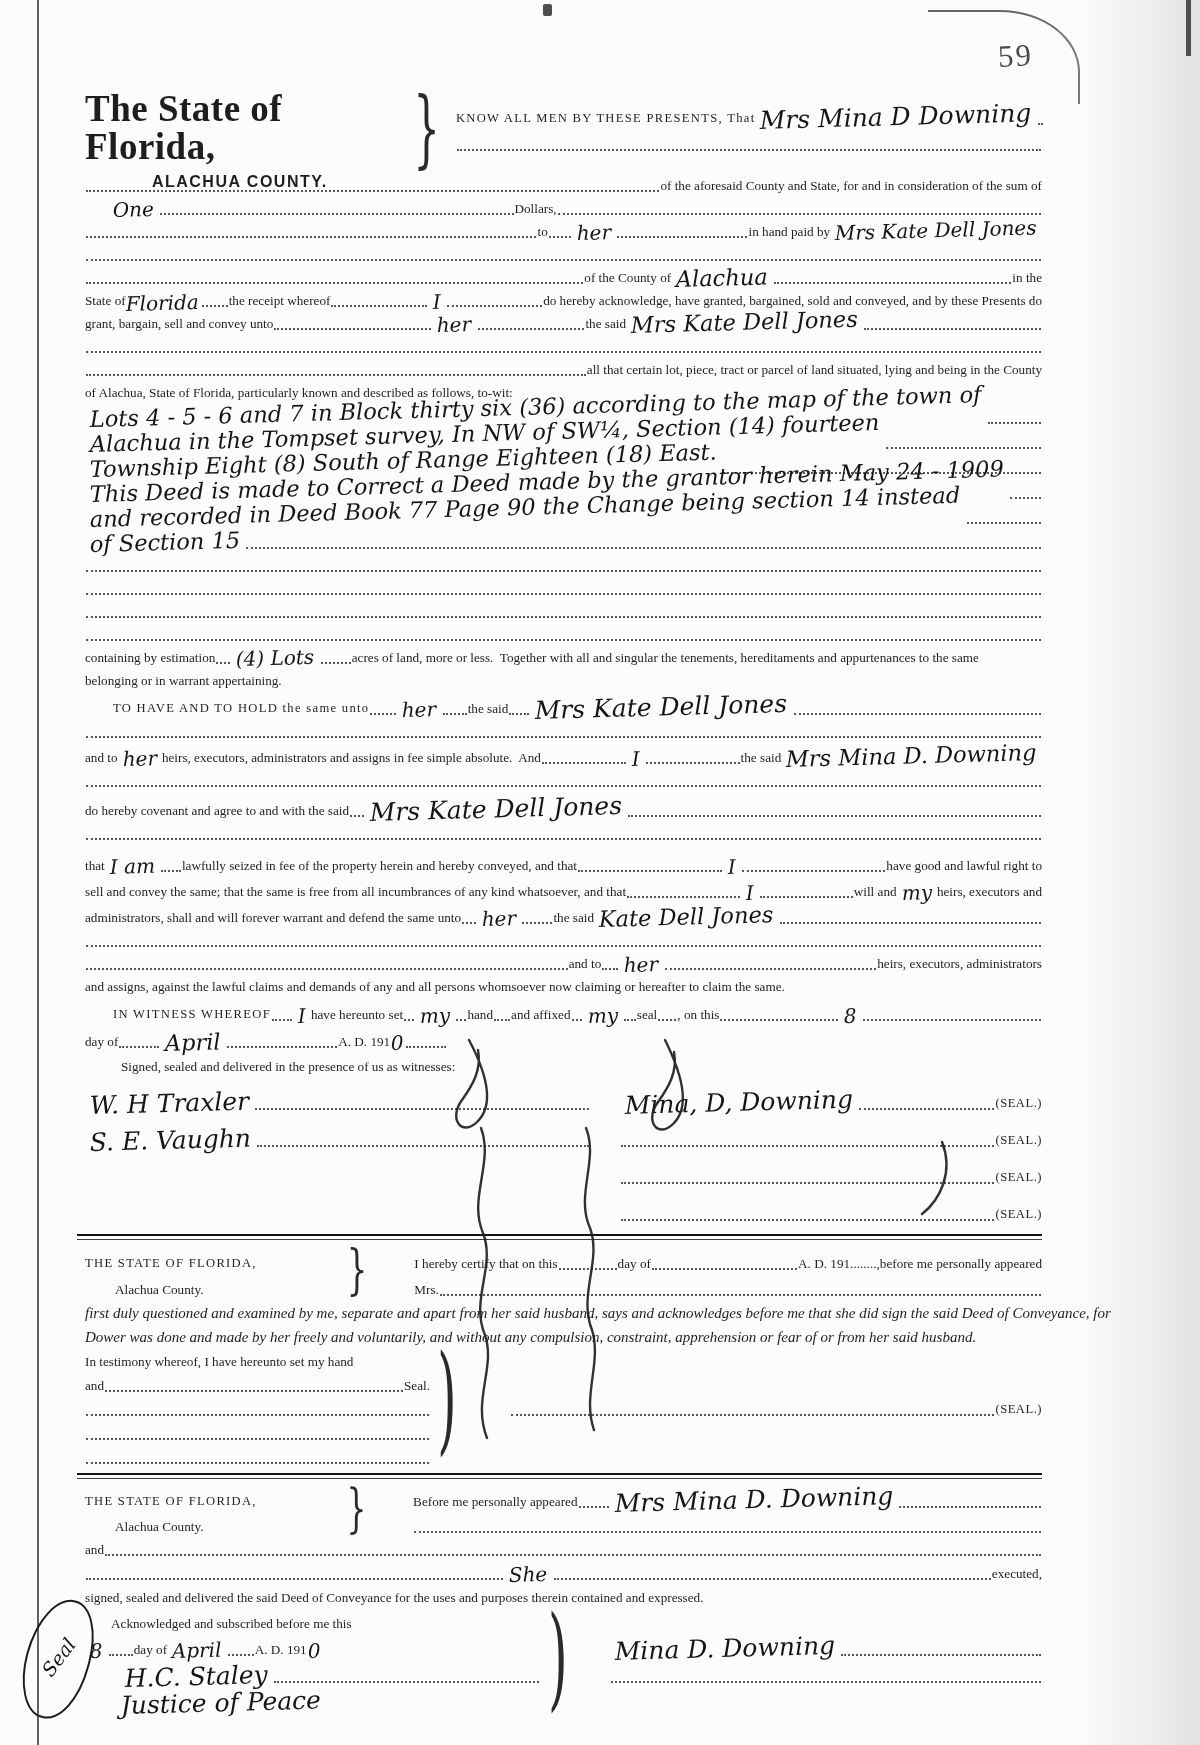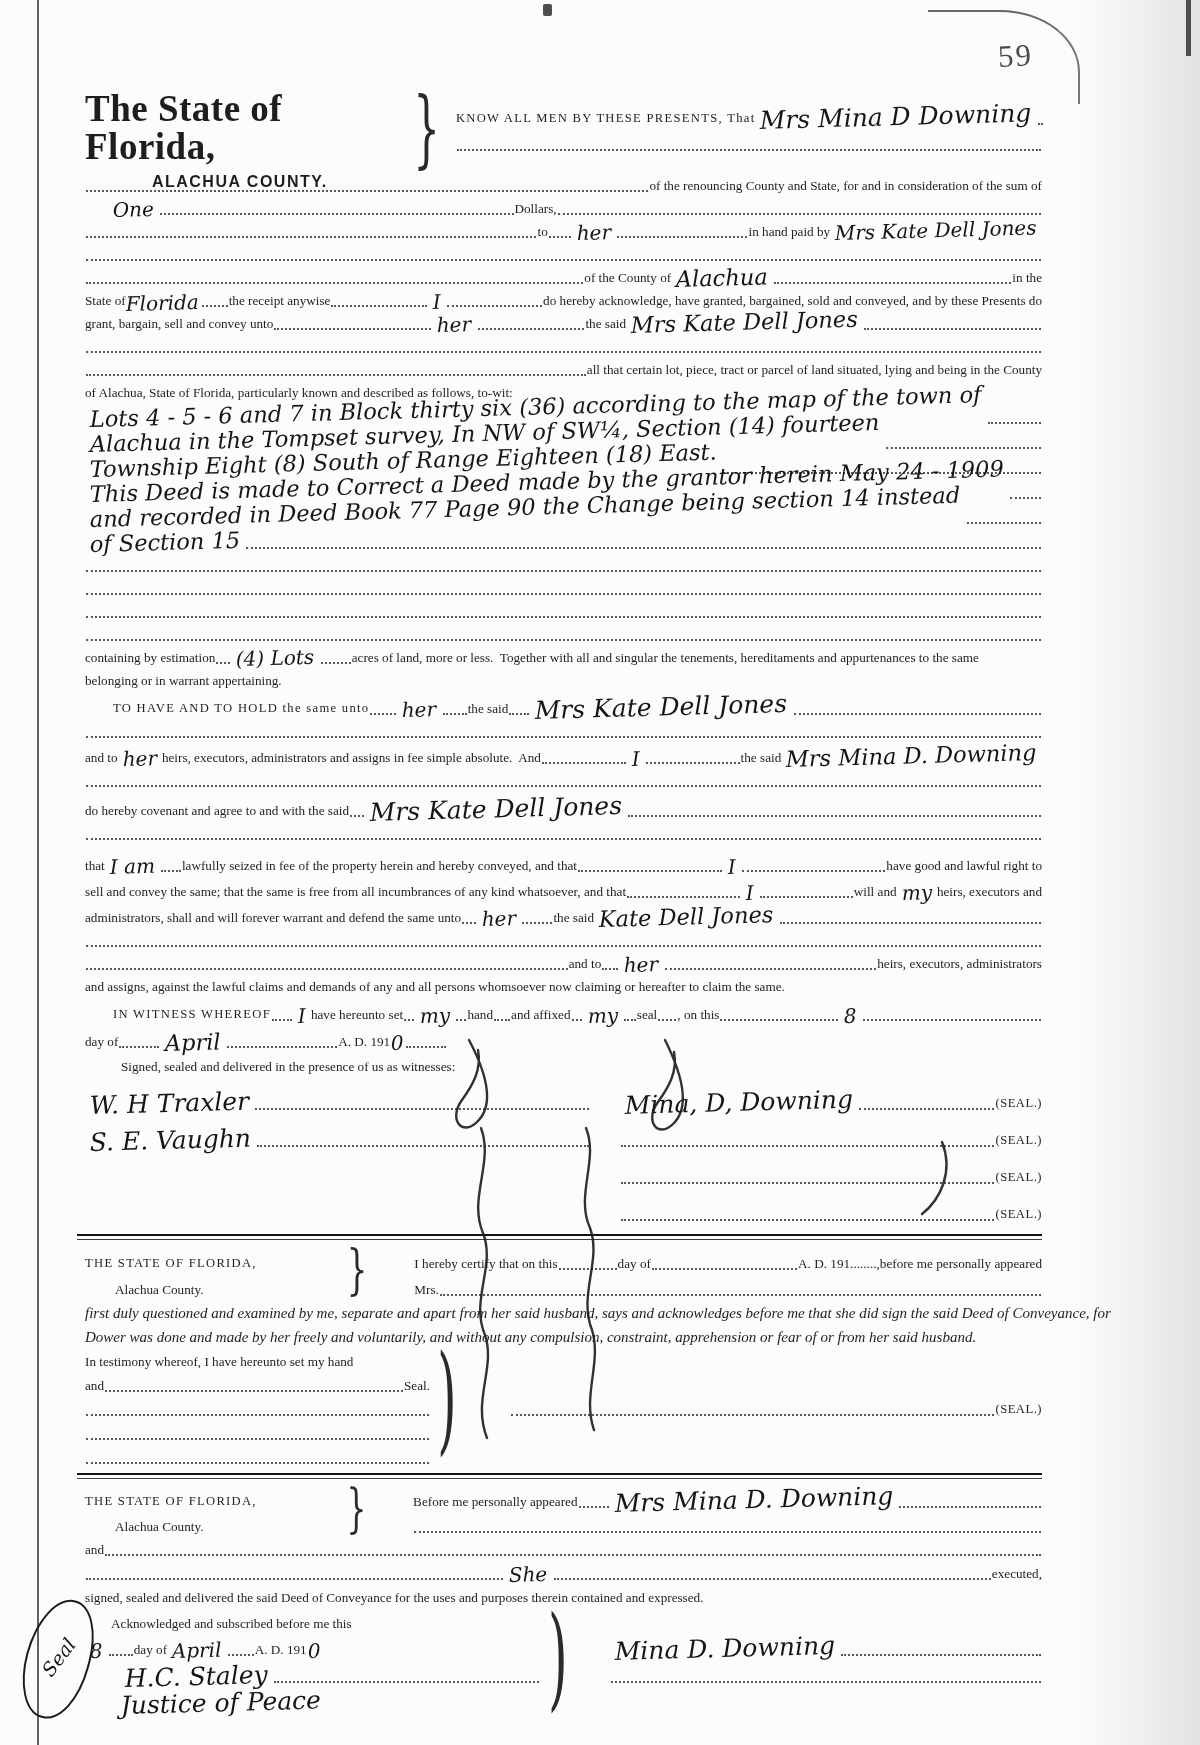--- a/index.html
+++ b/index.html
@@ -67,21 +67,21 @@
           <span class="fill"></span>
         </div>
         <div class="line" style="height:26px">
             <span class="fill"></span>
           </div>
       </div>
     </div>
 
     <div class="line">
       <span class="fill" style="flex:1 1 520px"></span>
-      <span class="t">of the renouncing County and State, for and in consideration of the sum of</span>
+      <span class="t">of the aforesaid County and State, for and in consideration of the sum of</span>
     </div>
     <div class="line">
       <span class="hw" style="margin-left:28px">One</span>
       <span class="fill" style="flex:1 1 300px"></span>
       <span class="t">Dollars,</span>
       <span class="fill" style="flex:1 1 430px"></span>
     </div>
     <div class="line">
       <span class="fill" style="flex:1 1 440px"></span>
       <span class="t">to</span>
@@ -98,21 +98,21 @@
       <span class="fill" style="flex:1 1 460px"></span>
       <span class="t">of the County of</span>
       <span class="hw hw2">Alachua</span>
       <span class="fill" style="flex:1 1 200px"></span>
       <span class="t">in the</span>
     </div>
     <div class="line">
       <span class="t">State of</span>
       <span class="hw" style="margin:0 2px -4px 0">Florida</span>
       <span class="fill" style="flex:0 0 26px"></span>
-      <span class="t">the receipt anywise</span>
+      <span class="t">the receipt whereof</span>
       <span class="fill" style="flex:1 1 70px"></span>
       <span class="hw">I</span>
       <span class="fill" style="flex:1 1 70px"></span>
       <span class="t">do hereby acknowledge, have granted, bargained, sold and conveyed, and by these Presents do</span>
     </div>
     <div class="line">
       <span class="t">grant, bargain, sell and convey unto</span>
       <span class="fill" style="flex:1 1 110px"></span>
       <span class="hw">her</span>
       <span class="fill" style="flex:1 1 60px"></span>

